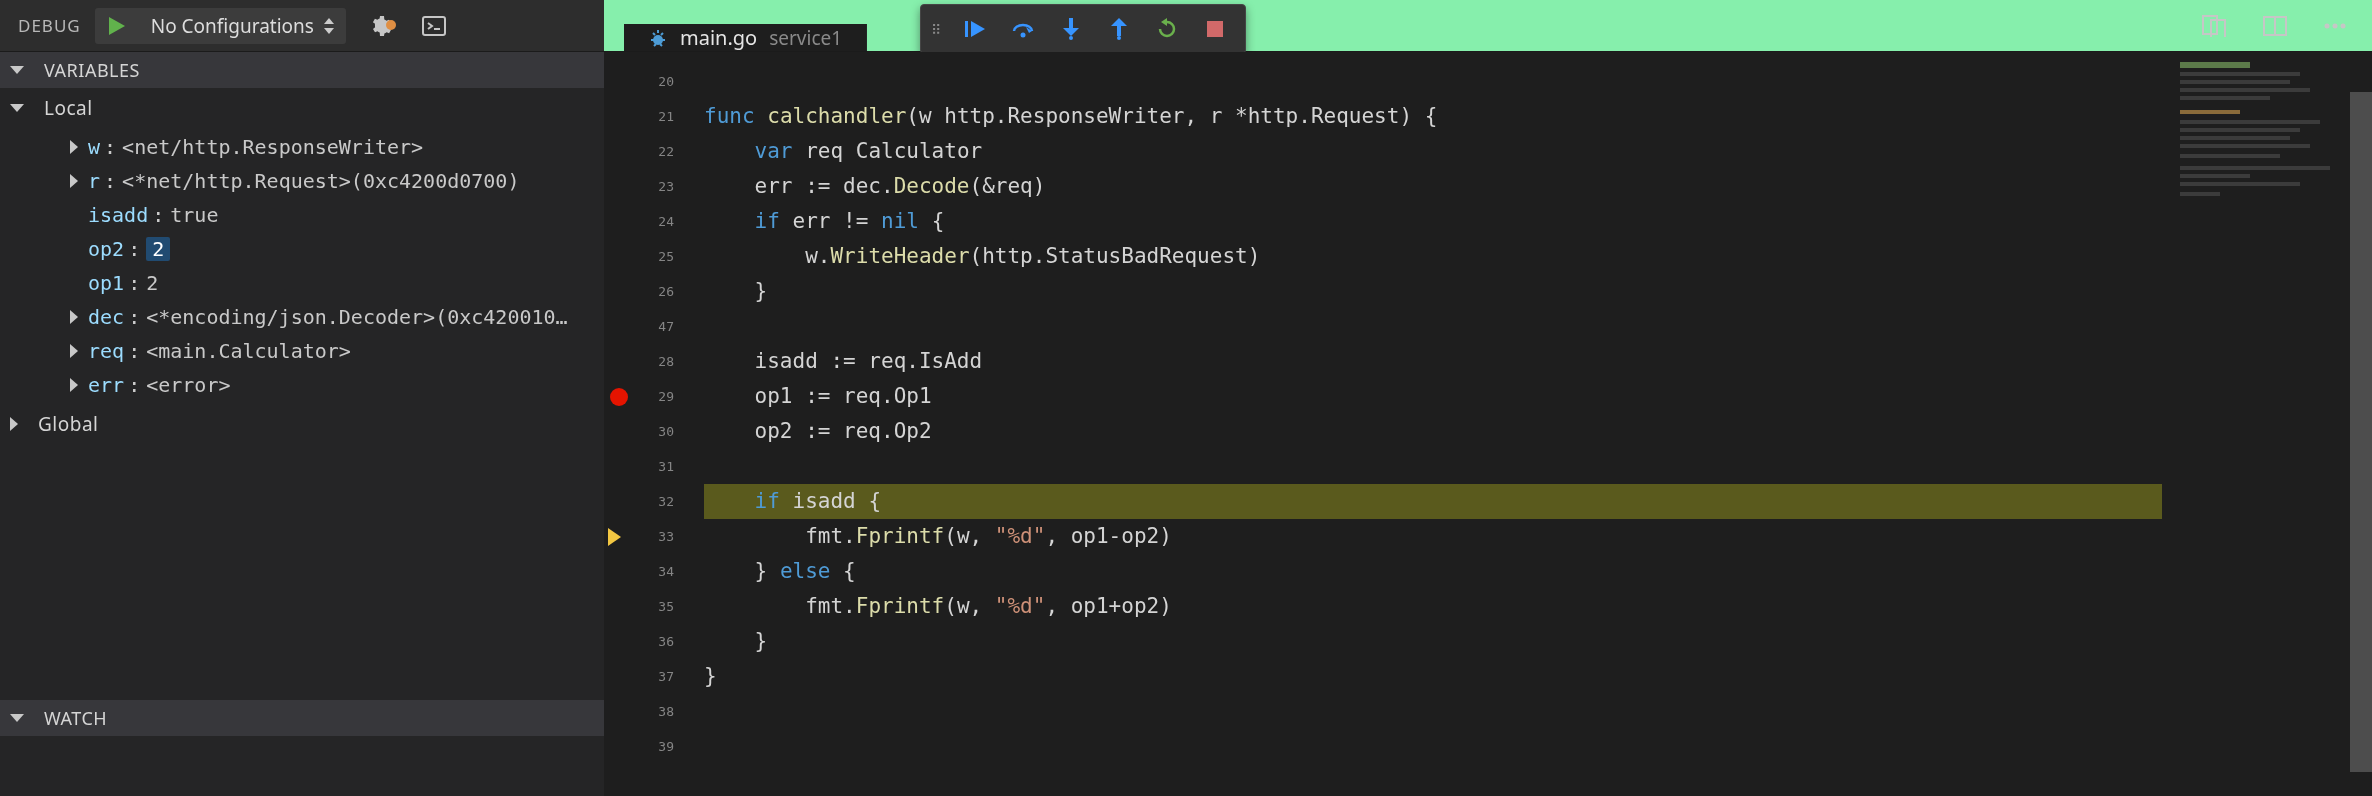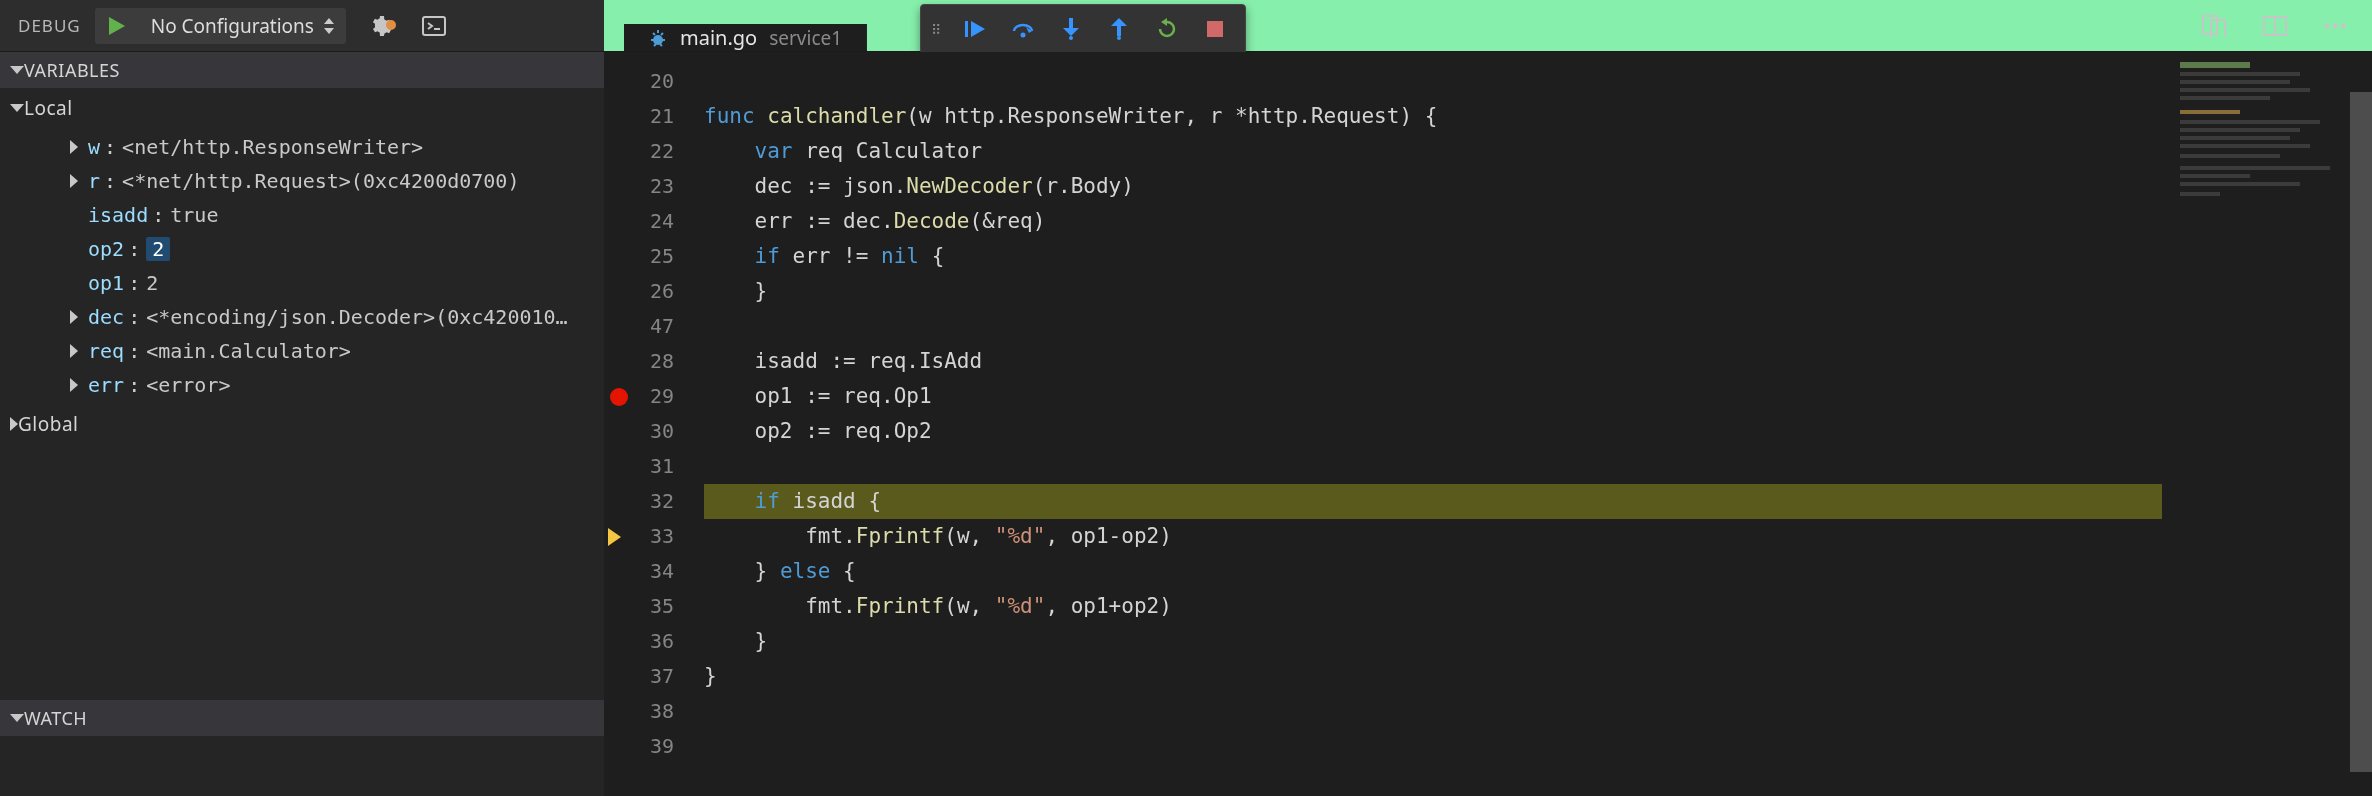--- a/index.html
+++ b/index.html
@@ -61,21 +61,21 @@
 
   .topbar-right {
     display:flex; align-items:center; gap:18px; padding:0 16px;
   }
   .tb-icon { width:42px; height:42px; display:flex; align-items:center; justify-content:center; color:#c6c6c6; }
 
   
   .body { flex:1; display:flex; min-height:0; }
   .sidebar { width:604px; display:flex; flex-direction:column; background:#252526; }
   .panel-header {
-    height:36px; display:flex; align-items:center; gap:0; padding:0 10px;
+    height:36px; display:flex; align-items:center; gap:20px; padding:0 10px;
     background:#37373b; color:#d5d5d5; font-size:18px; letter-spacing:.5px;
   }
   .panel-header.sub { background:transparent; font-size:19px; color:#d5d5d5; height:40px;}
   .tri { display:inline-block; width:0; height:0; border-style:solid; }
   .tri.down { border-width:8px 7px 0 7px; border-color:#c8c8c8 transparent transparent transparent; }
   .tri.right { border-width:7px 0 7px 8px; border-color:transparent transparent transparent #c8c8c8; }
   .var-list { padding:2px 0; overflow:hidden; }
   .var-item {
     display:flex; align-items:center; gap:10px; padding:5px 0 5px 40px;
     font-family: ui-monospace,SFMono-Regular,Consolas,monospace; font-size:20px;
@@ -86,21 +86,21 @@
   .var-colon { color:#cccccc; margin:0 -4px 0 -6px;}
   .var-val { color:#c9c9c9; }
   .var-val.sel { background:#214b71; color:#fff; padding:0 6px; border-radius:2px; }
   .var-tri { display:inline-block; width:0;height:0;border-style:solid;
     border-width:7px 0 7px 8px; border-color:transparent transparent transparent #c8c8c8; }
   .var-item.noexp .var-tri { visibility:hidden; }
 
   
   .editor { flex:1; display:flex; background:#1e1e1e; position:relative; min-width:0;}
   .gutter { width:100px; padding-top:12px; text-align:right; }
-  .gutter-line { height:35px; line-height:35px; color:#858585; font-family:ui-monospace,monospace; font-size:20px; padding-right:30px; position:relative;}
+  .gutter-line { height:35px; line-height:35px; color:#858585; font-family:ui-monospace,monospace; font-size:13px; padding-right:30px; position:relative;}
   .gutter-break::before { content:""; position:absolute; left:6px; top:50%; transform:translateY(-50%); width:18px; height:18px; border-radius:50%; background:#e51400;}
   .gutter-current::before { content:""; position:absolute; left:4px; top:50%; transform:translateY(-50%); width:0;height:0;border-style:solid;border-width:9px 0 9px 13px;border-color:transparent transparent transparent #f3c742;}
   .code { flex:1; padding-top:12px; font-family:ui-monospace,SFMono-Regular,Consolas,monospace; font-size:21px; position:relative; min-width:0;}
   .code-line { height:35px; line-height:35px; white-space:pre; color:#d4d4d4;}
   .code-line.hl { background:#5a5a1d; width:calc(100% - 8px);}
   
 
   .minimap { width:180px; background:#1e1e1e; position:relative; }
   .minimap .blob { position:absolute; background:#3b3b3b; }
   .scrollbar { width:22px; background:#1e1e1e; }
@@ -319,23 +319,23 @@
           <div class="gutter-line">35</div>
           <div class="gutter-line">36</div>
           <div class="gutter-line">37</div>
           <div class="gutter-line">38</div>
           <div class="gutter-line">39</div>
         </div>
       <div class="code" id="code">
           <div class="code-line"></div>
           <div class="code-line"><span class="tk-blue">func</span> <span class="tk-yellow">calchandler</span><span class="tk-light">(w http.ResponseWriter, r *http.Request) {</span></div>
           <div class="code-line">    <span class="tk-blue">var</span> <span class="tk-light">req Calculator</span></div>
-          <div class="code-line">    <span class="tk-light">dec := json.</span><span class="tk-yellow">NewDecoder</span><span class="tk-light">(r.Body)</span></div>
           <div class="code-line">    <span class="tk-light">err := dec.</span><span class="tk-yellow">Decode</span><span class="tk-light">(&amp;req)</span></div>
           <div class="code-line">    <span class="tk-blue">if</span> <span class="tk-light">err != </span><span class="tk-blue">nil</span><span class="tk-light"> {</span></div>
+          <div class="code-line">        <span class="tk-light">w.</span><span class="tk-yellow">WriteHeader</span><span class="tk-light">(http.StatusBadRequest)</span></div>
           <div class="code-line">    <span class="tk-light">}</span></div>
           <div class="code-line"></div>
           <div class="code-line">    <span class="tk-light">isadd := req.IsAdd</span></div>
           <div class="code-line">    <span class="tk-light">op1 := req.Op1</span></div>
           <div class="code-line">    <span class="tk-light">op2 := req.Op2</span></div>
           <div class="code-line"></div>
           <div class="code-line hl">    <span class="tk-blue">if</span> <span class="tk-light">isadd {</span></div>
           <div class="code-line">        <span class="tk-light">fmt.</span><span class="tk-yellow">Fprintf</span><span class="tk-light">(w, </span><span class="tk-strng">"%d"</span><span class="tk-light">, op1-op2)</span></div>
           <div class="code-line">    <span class="tk-light">} </span><span class="tk-blue">else</span><span class="tk-light"> {</span></div>
           <div class="code-line">        <span class="tk-light">fmt.</span><span class="tk-yellow">Fprintf</span><span class="tk-light">(w, </span><span class="tk-strng">"%d"</span><span class="tk-light">, op1+op2)</span></div>

